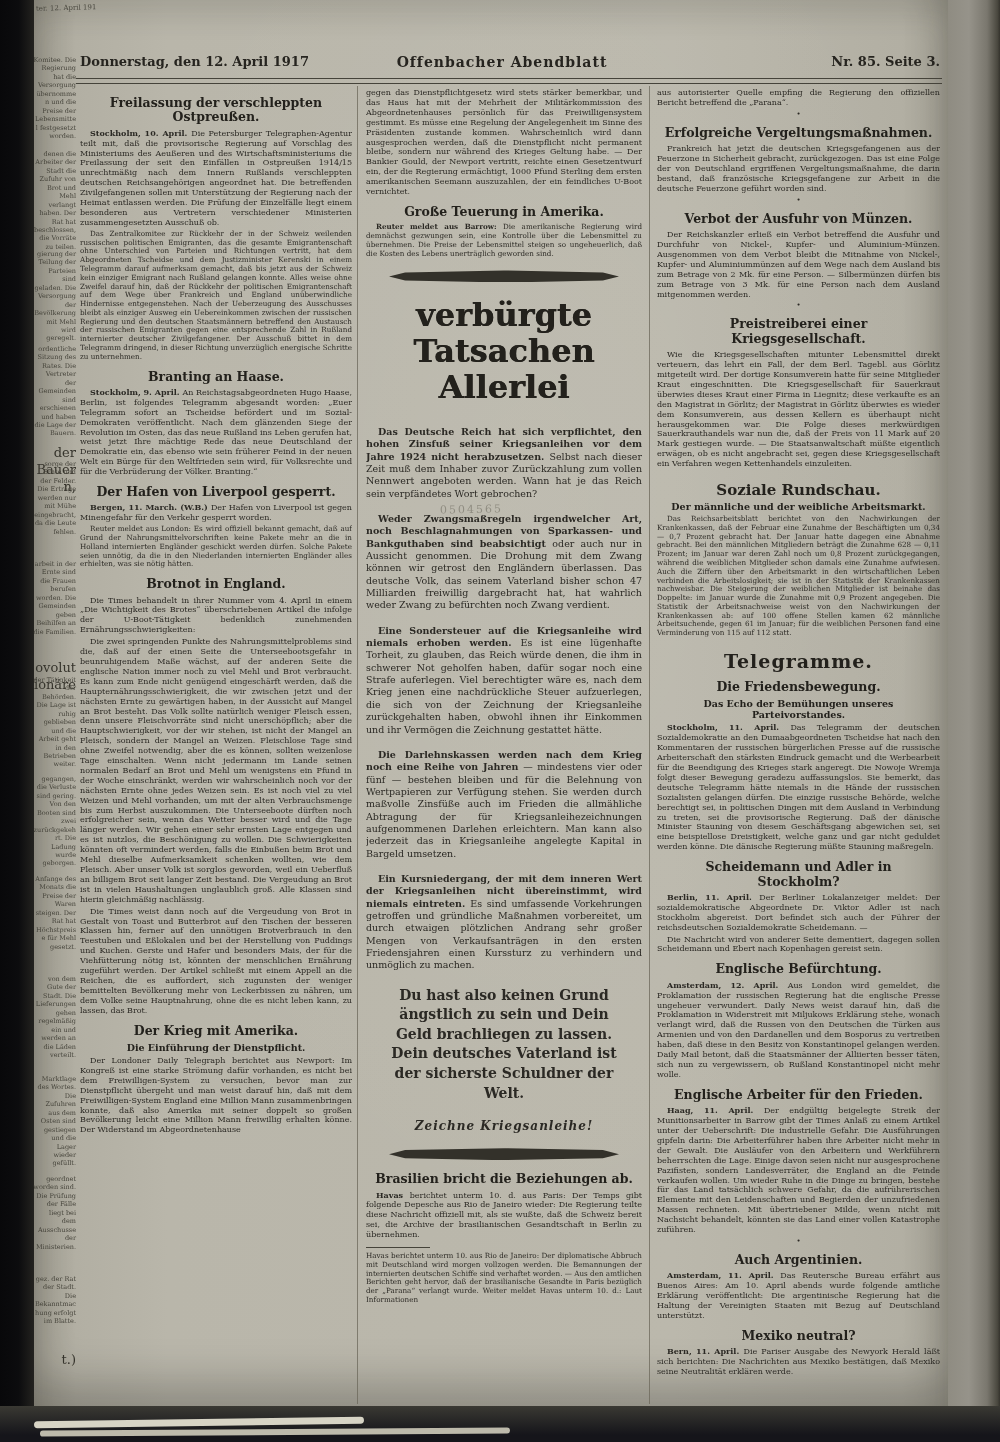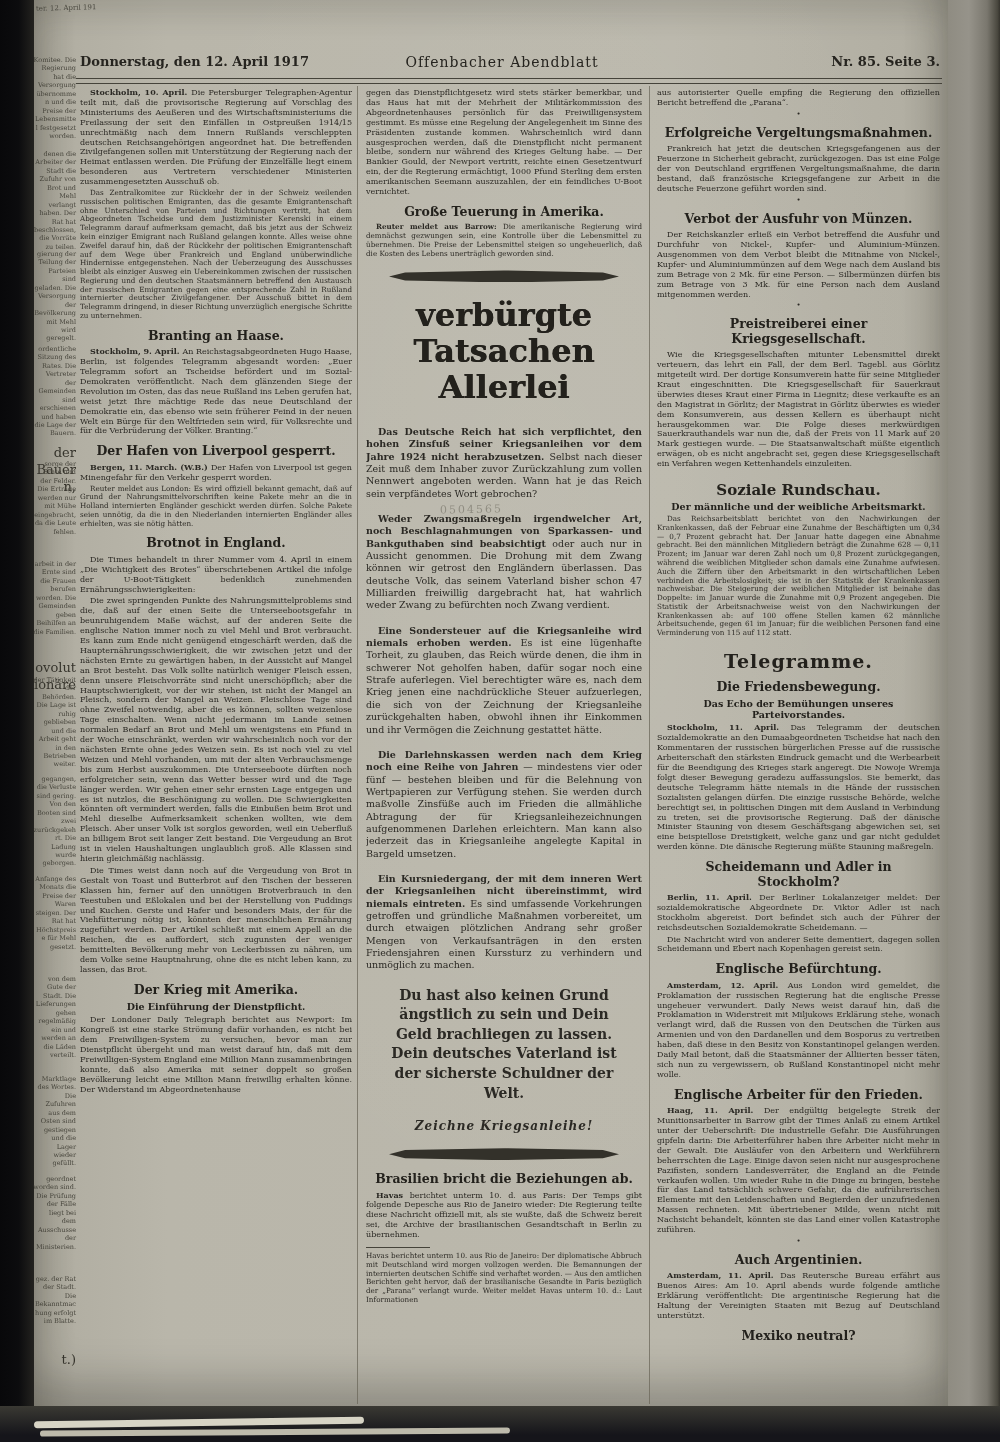--- a/index.html
+++ b/index.html
@@ -27,21 +27,21 @@
 
   
   #margin-col{position:absolute;left:33px;top:0;width:44px;height:1400px;overflow:hidden;}
   .frag{position:absolute;left:0;width:43px;font-size:6.5px;line-height:1.3;color:#45433a;
     text-align:right;word-break:break-word;}
   .frag.b{font-weight:normal;font-size:13px;color:#36342c;}
 
   
   #masthead{position:absolute;left:80px;top:54px;width:860px;height:22px;color:#26241f;}
   #mast-date{position:absolute;left:0;top:0;font-weight:bold;font-size:13px;}
-  #mast-title{position:absolute;left:0;right:16px;top:0;text-align:center;font-weight:normal;font-size:14px;letter-spacing:1px;}
+  #mast-title{position:absolute;left:0;right:16px;top:0;text-align:center;font-weight:bold;font-size:14px;letter-spacing:1px;}
   #mast-issue{position:absolute;right:0;top:0;font-weight:bold;font-size:13px;}
   #mast-rule{position:absolute;left:76px;top:78px;width:866px;height:4px;
     border-top:1px solid #45433a;border-bottom:1px solid #45433a;}
 
   
   .col{position:absolute;top:88px;height:1316px;overflow:hidden;color:#2b2924;}
   #column-1{left:80px;width:272px;}
   #column-2{left:366px;width:276px;}
   #column-3{left:657px;width:283px;}
   .vrule{position:absolute;top:86px;height:1318px;width:1px;background:#6b6759;opacity:0.75;}
@@ -105,20 +105,21 @@
     <span id="mast-date">Donnerstag, den 12. April 1917</span>
     <span id="mast-title">Offenbacher Abendblatt</span>
     <span id="mast-issue">Nr. 85.  Seite 3.</span>
   </div>
   <div id="mast-rule"></div>
 
   <div class="vrule" id="vrule-1"></div>
   <div class="vrule" id="vrule-2"></div>
 
   <div class="col" id="column-1">
+      <div class="h2">Freilassung der verschleppten Ostpreußen.</div>
       <div class="p"><span class="lead">Stockholm, 10. April. </span>Die Petersburger Telegraphen-Agentur teilt mit, daß die provisorische Regierung auf Vorschlag des Ministeriums des Aeußeren und des Wirtschaftsministeriums die Freilassung der seit den Einfällen in Ostpreußen 1914/15 unrechtmäßig nach dem Innern Rußlands verschleppten deutschen Reichsangehörigen angeordnet hat. Die betreffenden Zivilgefangenen sollen mit Unterstützung der Regierung nach der Heimat entlassen werden. Die Prüfung der Einzelfälle liegt einem besonderen aus Vertretern verschiedener Ministerien zusammengesetzten Ausschuß ob.</div>
       <div class="p small">Das Zentralkomitee zur Rückkehr der in der Schweiz weilenden russischen politischen Emigranten, das die gesamte Emigrantenschaft ohne Unterschied von Parteien und Richtungen vertritt, hat dem Abgeordneten Tscheidse und dem Justizminister Kerenski in einem Telegramm darauf aufmerksam gemacht, daß bis jetzt aus der Schweiz kein einziger Emigrant nach Rußland gelangen konnte. Alles weise ohne Zweifel darauf hin, daß der Rückkehr der politischen Emigrantenschaft auf dem Wege über Frankreich und England unüberwindliche Hindernisse entgegenstehen. Nach der Ueberzeugung des Ausschusses bleibt als einziger Ausweg ein Uebereinkommen zwischen der russischen Regierung und den deutschen Staatsmännern betreffend den Austausch der russischen Emigranten gegen eine entsprechende Zahl in Rußland internierter deutscher Zivilgefangener. Der Ausschuß bittet in dem Telegramm dringend, in dieser Richtung unverzüglich energische Schritte zu unternehmen.</div>
       <div class="h2">Branting an Haase.</div>
       <div class="p"><span class="lead">Stockholm, 9. April. </span>An Reichstagsabgeordneten Hugo Haase, Berlin, ist folgendes Telegramm abgesandt worden: „Euer Telegramm sofort an Tscheidse befördert und im Sozial-Demokraten veröffentlicht. Nach dem glänzenden Siege der Revolution im Osten, das das neue Rußland ins Leben gerufen hat, weist jetzt Ihre mächtige Rede das neue Deutschland der Demokratie ein, das ebenso wie sein früherer Feind in der neuen Welt ein Bürge für den Weltfrieden sein wird, für Volksrechte und für die Verbrüderung der Völker. Branting.“</div>
       <div class="h2">Der Hafen von Liverpool gesperrt.</div>
       <div class="p"><span class="lead">Bergen, 11. March. (W.B.) </span>Der Hafen von Liverpool ist gegen Minengefahr für den Verkehr gesperrt worden.</div>
       <div class="p small">Reuter meldet aus London: Es wird offiziell bekannt gemacht, daß auf Grund der Nahrungsmittelvorschriften keine Pakete mehr an die in Holland internierten Engländer geschickt werden dürfen. Solche Pakete seien unnötig, da die in den Niederlanden internierten Engländer alles erhielten, was sie nötig hätten.</div>
       <div class="h2">Brotnot in England.</div>
       <div class="p">Die Times behandelt in ihrer Nummer vom 4. April in einem „Die Wichtigkeit des Brotes“ überschriebenen Artikel die infolge der U-Boot-Tätigkeit bedenklich zunehmenden Ernährungsschwierigkeiten:</div>
       <div class="p">Die zwei springenden Punkte des Nahrungsmittelproblems sind die, daß auf der einen Seite die Unterseebootsgefahr in beunruhigendem Maße wächst, auf der anderen Seite die englische Nation immer noch zu viel Mehl und Brot verbraucht. Es kann zum Ende nicht genügend eingeschärft werden, daß die Haupternährungsschwierigkeit, die wir zwischen jetzt und der nächsten Ernte zu gewärtigen haben, in der Aussicht auf Mangel an Brot besteht. Das Volk sollte natürlich weniger Fleisch essen, denn unsere Fleischvorräte sind nicht unerschöpflich; aber die Hauptschwierigkeit, vor der wir stehen, ist nicht der Mangel an Fleisch, sondern der Mangel an Weizen. Fleischlose Tage sind ohne Zweifel notwendig, aber die es können, sollten weizenlose Tage einschalten. Wenn nicht jedermann im Lande seinen normalen Bedarf an Brot und Mehl um wenigstens ein Pfund in der Woche einschränkt, werden wir wahrscheinlich noch vor der nächsten Ernte ohne jedes Weizen sein. Es ist noch viel zu viel Weizen und Mehl vorhanden, um mit der alten Verbrauchsmenge bis zum Herbst auszukommen. Die Unterseeboote dürften noch erfolgreicher sein, wenn das Wetter besser wird und die Tage länger werden. Wir gehen einer sehr ernsten Lage entgegen und es ist nutzlos, die Beschönigung zu wollen. Die Schwierigkeiten könnten oft vermindert werden, falls die Einbußen beim Brot und Mehl dieselbe Aufmerksamkeit schenken wollten, wie dem Fleisch. Aber unser Volk ist sorglos geworden, weil ein Ueberfluß an billigem Brot seit langer Zeit bestand. Die Vergeudung an Brot ist in vielen Haushaltungen unglaublich groß. Alle Klassen sind hierin gleichmäßig nachlässig.</div>
@@ -175,20 +176,21 @@
       <div class="p"><span class="lead">Berlin, 11. April. </span>Der Berliner Lokalanzeiger meldet: Der sozialdemokratische Abgeordnete Dr. Viktor Adler ist nach Stockholm abgereist. Dort befindet sich auch der Führer der reichsdeutschen Sozialdemokratie Scheidemann. —</div>
       <div class="p">Die Nachricht wird von anderer Seite dementiert, dagegen sollen Scheidemann und Ebert nach Kopenhagen gereist sein.</div>
       <div class="h2">Englische Befürchtung.</div>
       <div class="p"><span class="lead">Amsterdam, 12. April. </span>Aus London wird gemeldet, die Proklamation der russischen Regierung hat die englische Presse ungeheuer verwundert. Daily News weist darauf hin, daß die Proklamation in Widerstreit mit Miljukows Erklärung stehe, wonach verlangt wird, daß die Russen von den Deutschen die Türken aus Armenien und von den Dardanellen und dem Bosporus zu vertreiben haben, daß diese in den Besitz von Konstantinopel gelangen werden. Daily Mail betont, daß die Staatsmänner der Alliierten besser täten, sich nun zu vergewissern, ob Rußland Konstantinopel nicht mehr wolle.</div>
       <div class="h2">Englische Arbeiter für den Frieden.</div>
       <div class="p"><span class="lead">Haag, 11. April. </span>Der endgültig beigelegte Streik der Munitionsarbeiter in Barrow gibt der Times Anlaß zu einem Artikel unter der Ueberschrift: Die industrielle Gefahr. Die Ausführungen gipfeln darin: Die Arbeiterführer haben ihre Arbeiter nicht mehr in der Gewalt. Die Ausläufer von den Arbeitern und Werkführern beherrschten die Lage. Einige davon seien nicht nur ausgesprochene Pazifisten, sondern Landesverräter, die England an die Feinde verkaufen wollen. Um wieder Ruhe in die Dinge zu bringen, bestehe für das Land tatsächlich schwere Gefahr, da die aufrührerischen Elemente mit den Leidenschaften und Begierden der unzufriedenen Massen rechneten. Mit übertriebener Milde, wenn nicht mit Nachsicht behandelt, könnten sie das Land einer vollen Katastrophe zuführen.</div>
       <div class="sep">•</div>
       <div class="h2">Auch Argentinien.</div>
       <div class="p"><span class="lead">Amsterdam, 11. April. </span>Das Reutersche Bureau erfährt aus Buenos Aires: Am 10. April abends wurde folgende amtliche Erklärung veröffentlicht: Die argentinische Regierung hat die Haltung der Vereinigten Staaten mit Bezug auf Deutschland unterstützt.</div>
       <div class="h2">Mexiko neutral?</div>
+      <div class="p"><span class="lead">Bern, 11. April. </span>Die Pariser Ausgabe des Newyork Herald läßt sich berichten: Die Nachrichten aus Mexiko bestätigen, daß Mexiko seine Neutralität erklären werde.</div>
     </div>
 
   <div id="artifact">0504565</div>
 
   <div id="bottom-band"></div>
   <div class="stack" id="stack1"></div>
   <div class="stack" id="stack2"></div>
 </div>
 
 </body></html>

